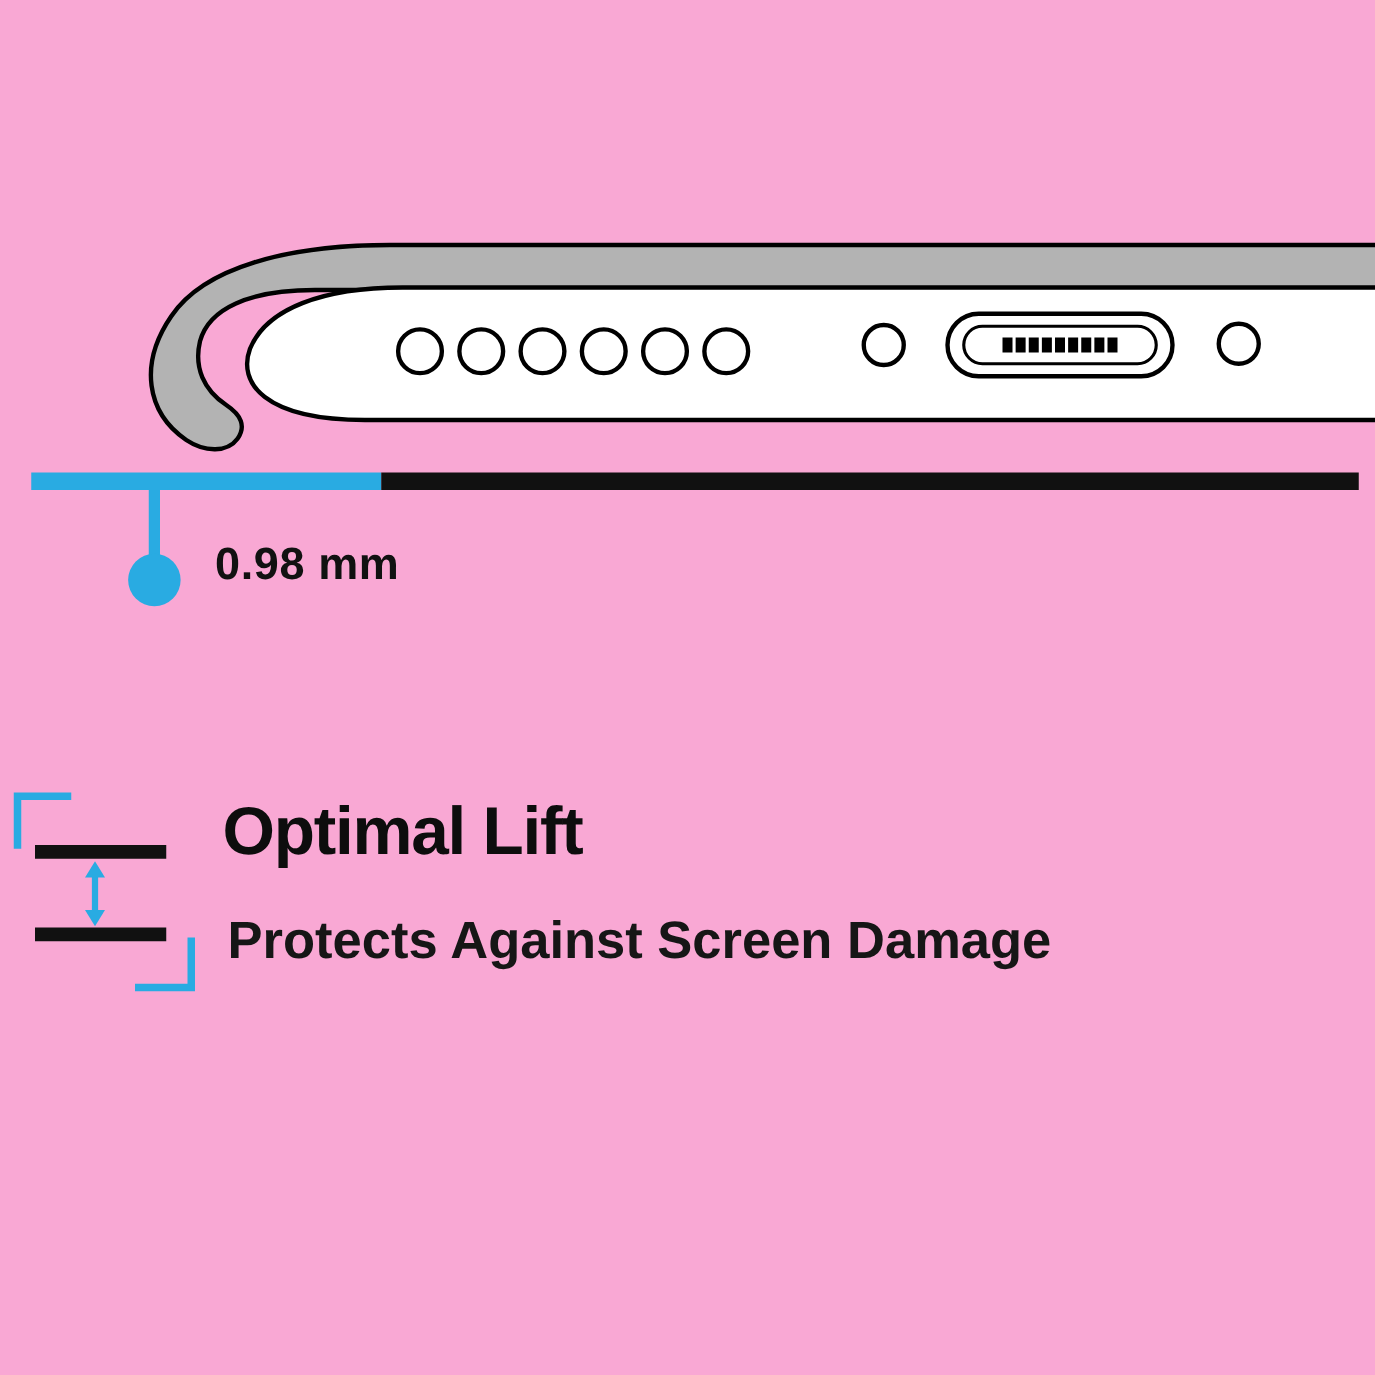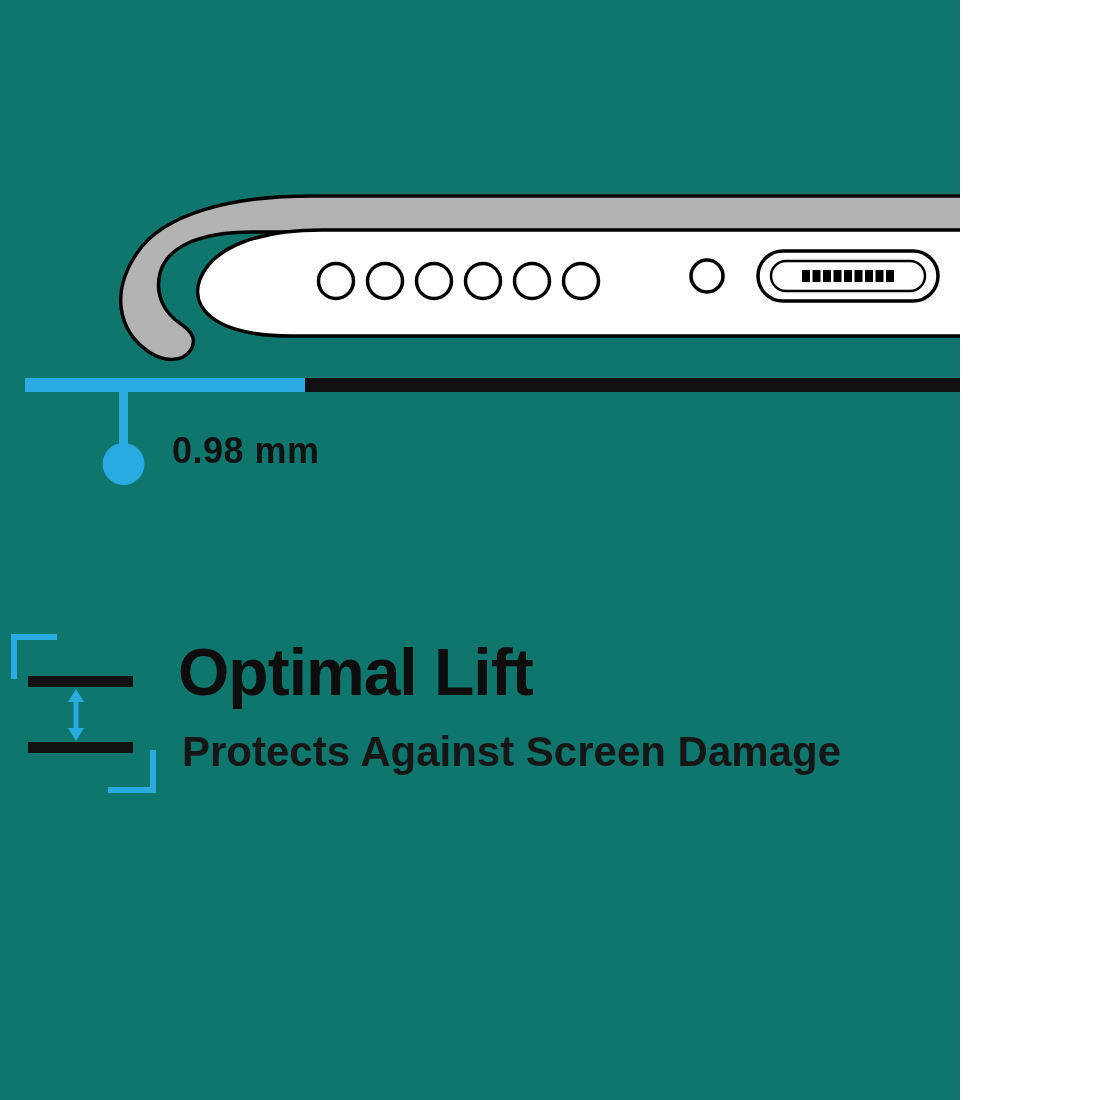--- a/index.html
+++ b/index.html
@@ -3,42 +3,42 @@
 <meta charset="utf-8">
 <style>
   :root{
     --accent-cyan:#29abe2;
     --case-gray:#b3b3b3;
     --ink-black:#111111;
   }
   html,body{margin:0;padding:0;background:#ffffff;}
   .canvas{
     position:relative;
-    width:960px;height:1100px;
-    background:#0f766e;
+    width:1100px;height:1100px;
+    background:#f9a8d4;
     font-family:"Liberation Sans", sans-serif;
     overflow:hidden;
   }
   .canvas svg{position:absolute;left:0;top:0;}
   .outline{stroke:#000;stroke-width:3.5;stroke-linejoin:round;}
   .thin-outline{stroke:#000;stroke-width:2.5;}
   .case{fill:var(--case-gray,#b3b3b3);}
   .bodyfill{fill:#ffffff;}
   .accent{fill:var(--accent-cyan,#29abe2);}
   .ink{fill:var(--ink-black,#111111);}
   .accent-stroke{stroke:var(--accent-cyan,#29abe2);fill:none;stroke-width:6;}
   .arrow-stroke{stroke:var(--accent-cyan,#29abe2);fill:none;stroke-width:5;}
   .measure-label{
     position:absolute;left:172px;top:430px;
     font-size:36px;font-weight:bold;color:#111;
     letter-spacing:0.5px;
   }
   .title{
     position:absolute;left:178px;top:634px;margin:0;
-    font-size:66px;font-weight:800;color:#0d0d0d;
+    font-size:54px;font-weight:800;color:#0d0d0d;
     letter-spacing:-1px;
   }
   .subtitle{
     position:absolute;left:182px;top:728px;
     font-size:42px;font-weight:600;color:#161616;text-align:right;
   }
 </style>
 </head>
 <body>
 

